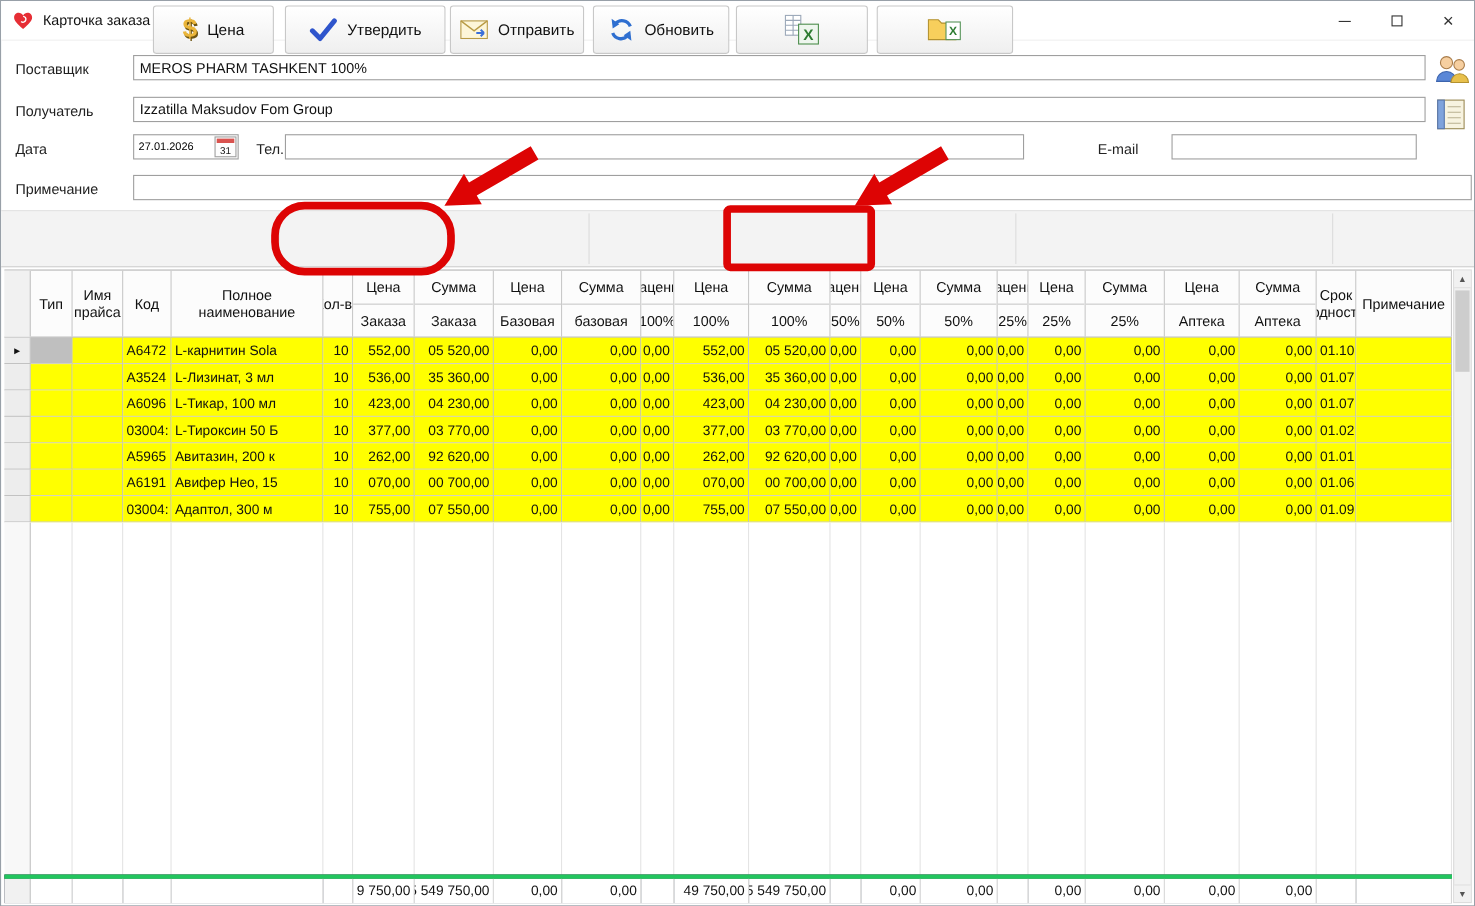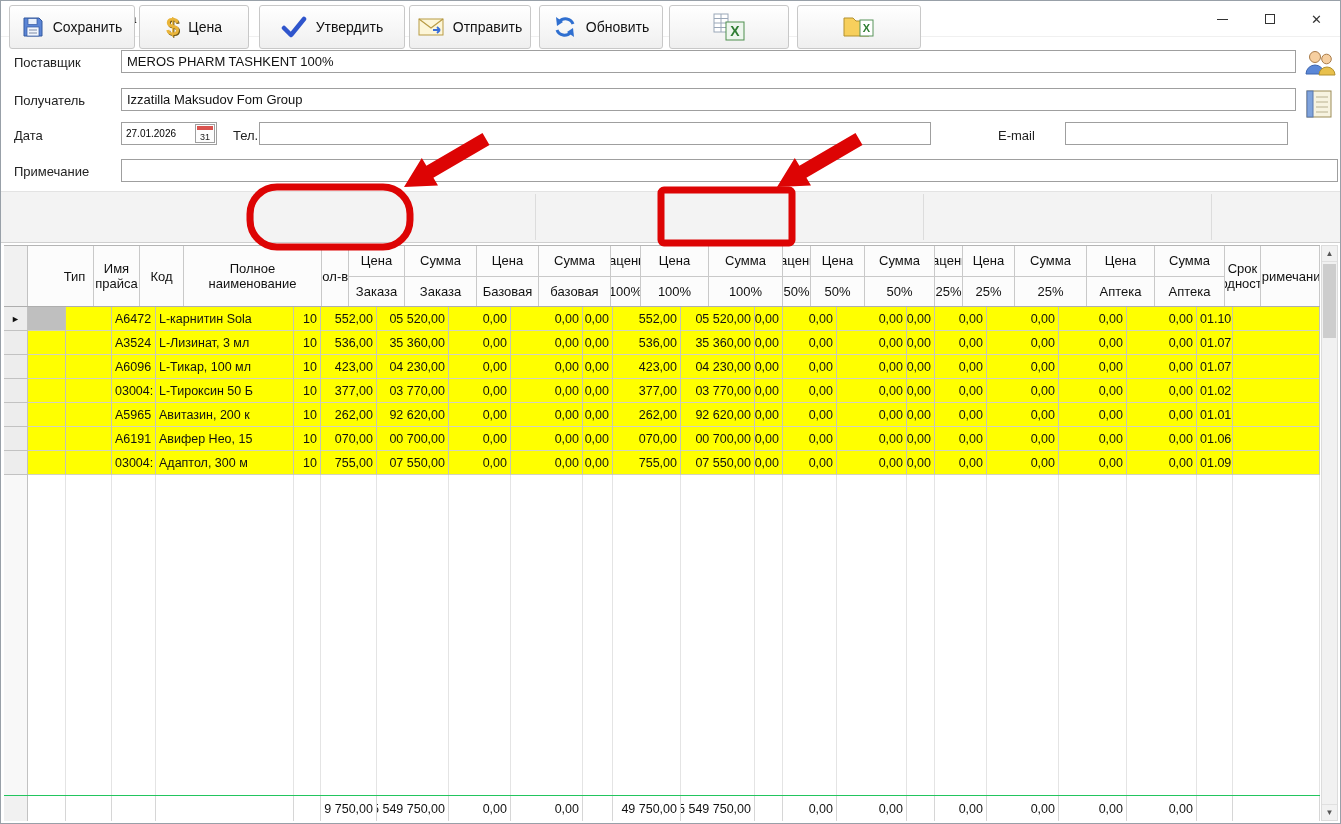--- a/index.html
+++ b/index.html
@@ -58,21 +58,21 @@
   .rowsel { display:flex; align-items:center; justify-content:center; font-size:9px; color:#111;
             border-bottom:1px solid #c2c2c2; background:#ededed; }
   .gcell { height:100%; display:flex; align-items:center; padding:0 3px; overflow:hidden;
            white-space:nowrap; border-right:1px solid #c4c4b4; border-bottom:1px solid #d2d2c0;
            background:#ffff00; }
   .ar { justify-content:flex-end; } .al { justify-content:flex-start; } .ac { justify-content:center; }
   .focuscell { background:#bfbfbf; }
   .gfill { flex:1; display:flex; background:#fff; }
   .fillsel { background:#f8f8f8; }
   .fcell { border-right:1px solid #e4e4e4; height:100%; }
-  .gtotal { display:flex; height:26px; border-top:1px solid #22c55e; background:#0f172a; }
+  .gtotal { display:flex; height:26px; border-top:4px solid #22c55e; background:#0f172a; }
   .tcell { height:100%; display:flex; align-items:center; padding:0 3px; overflow:hidden;
            white-space:nowrap; border-right:1px solid #d6d6d6; background:#fff; }
   .totsel { background:#f1f1f1; border-bottom:none; }
 
   
   .vscroll { position:absolute; top:244px; right:2px; bottom:2px; width:17px; background:#f1f1f1;
              border:1px solid #dcdcdc; }
   .sarrow { position:absolute; left:0; right:0; height:16px; display:flex; align-items:center;
             justify-content:center; font-size:8px; color:#555; background:#f1f1f1; cursor:default; }
   .sup { top:0; border-bottom:1px solid #e0e0e0; }
@@ -154,32 +154,20 @@
   <span class="lbl" style="left:13px; top:163px;">Примечание</span>
   <input class="tb" style="left: 120px; top: 158px; width: 1217px;" value="">
 
   <div class="toolbar">
     <div class="tsep" style="left:252px;"></div>
     <div class="tsep" style="left:534px;"></div>
     <div class="tsep" style="left:922px;"></div>
     <div class="tsep" style="left:1210px;"></div>
   </div>
 
-  <button class="tbtn" style="left:8px; width:126px;">
-    <span style="display:flex;">
-      <svg width="22" height="22" viewBox="0 0 22 22">
-        <path d="M2 2 h15 l3 3 v15 H2 z" fill="#5b85d6" stroke="#33589e"></path>
-        <rect x="6" y="2.5" width="9" height="6" fill="#e9f0fb" stroke="#33589e" stroke-width="0.7"></rect>
-        <rect x="5" y="11" width="12" height="9" fill="#f2f6fd" stroke="#33589e" stroke-width="0.7"></rect>
-        <line x1="7" y1="14" x2="15" y2="14" stroke="#7d8aa5"></line>
-        <line x1="7" y1="17" x2="15" y2="17" stroke="#7d8aa5"></line>
-      </svg>
-    </span>
-    <span>Сохранить</span>
-  </button>
 
   <button class="tbtn" style="left:138px; width:110px;">
     <span class="icon-dollar">$</span>
     <span>Цена</span>
   </button>
 
   <button class="tbtn" style="left:258px; width:146px;">
     <span style="display:flex;">
       <svg width="26" height="22" viewBox="0 0 26 22">
         <path d="M3 12 L10 19 L23 3" stroke="#2f55cc" stroke-width="4.5" fill="none" stroke-linecap="round" stroke-linejoin="round"></path>
@@ -233,21 +221,21 @@
         <text x="23.5" y="18" font-size="11" font-weight="bold" fill="#2e7d32" text-anchor="middle" font-family="Liberation Sans, sans-serif">X</text>
       </svg>
     </span>
   </button>
 
 
   <div class="grid">
     <div class="ghead">
       <div class="gsel"></div>
 
-      <div style="display:contents"><div class="gcol" style="flex: 0 0 38px; width: 38px; margin-left: 28px;">
+      <div style="display:contents"><div class="gcol" style="flex: 0 0 38px; width: 38px;">
             <div class="merged">
               <span>Тип</span>
             </div>
           </div><div class="gcol" style="flex: 0 0 46px; width: 46px;">
             <div class="merged">
               <span>Имя</span>
               <span>прайса</span>
             </div>
           </div><div class="gcol" style="flex: 0 0 44px; width: 44px;">
             <div class="merged">

